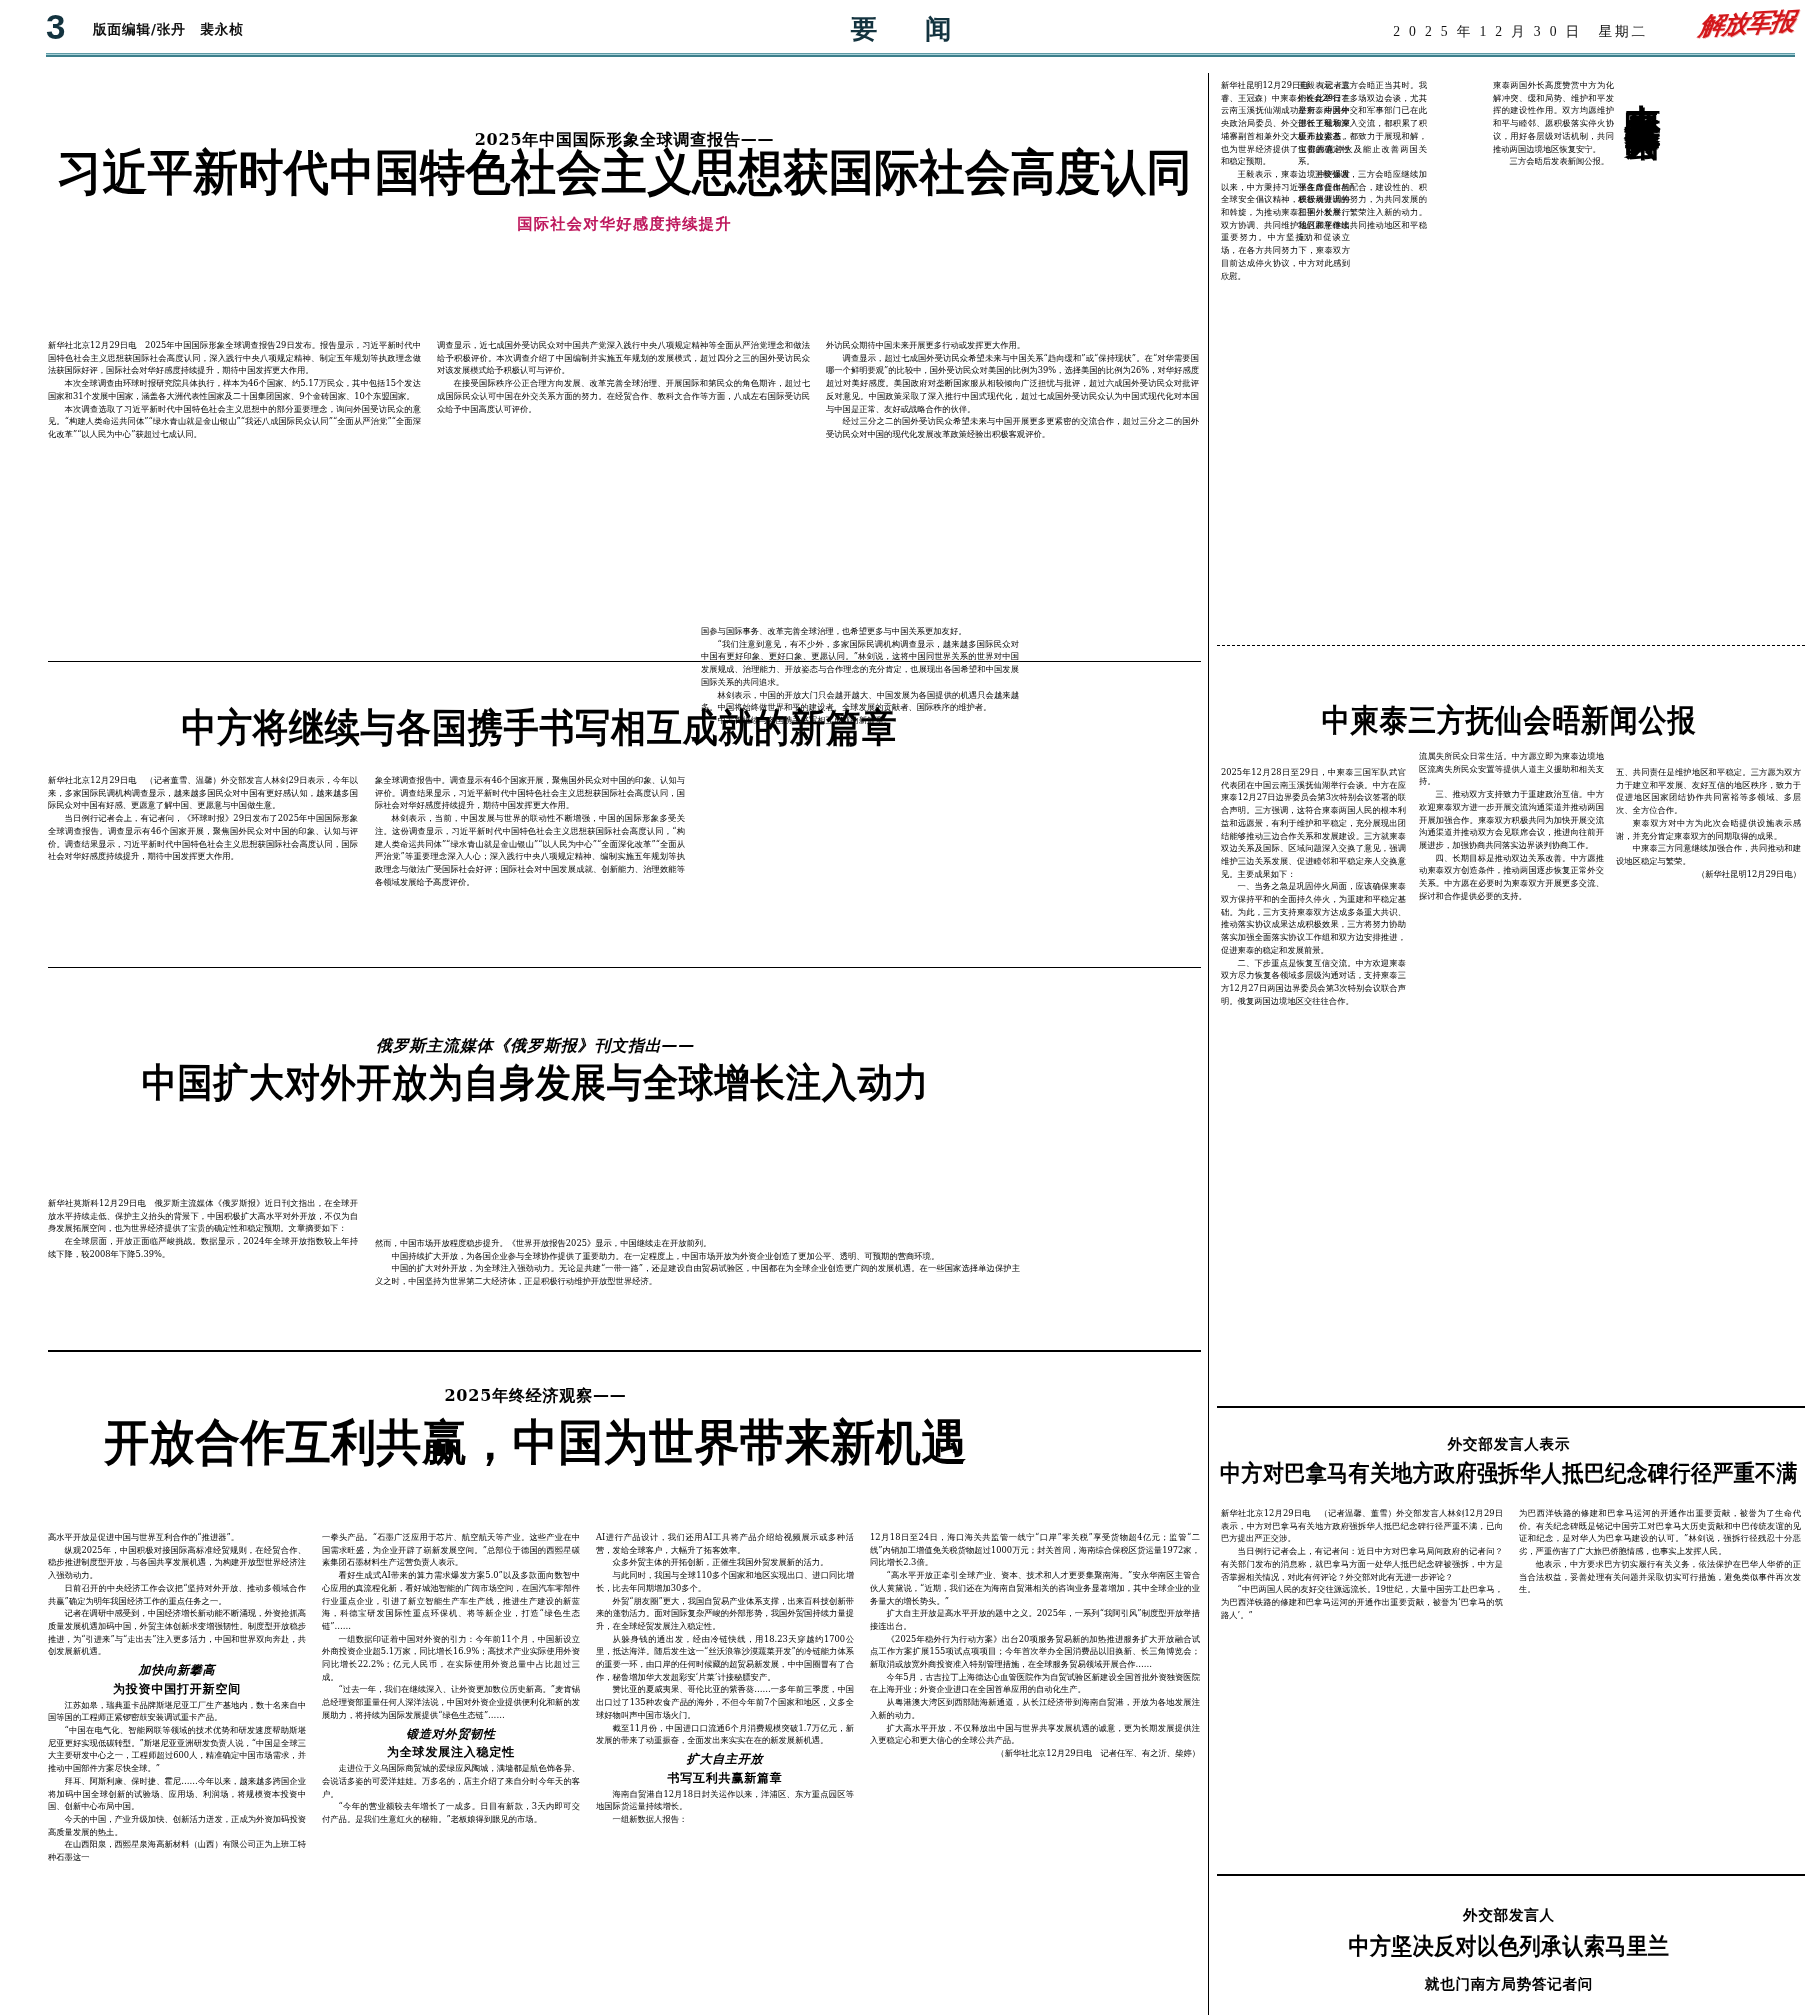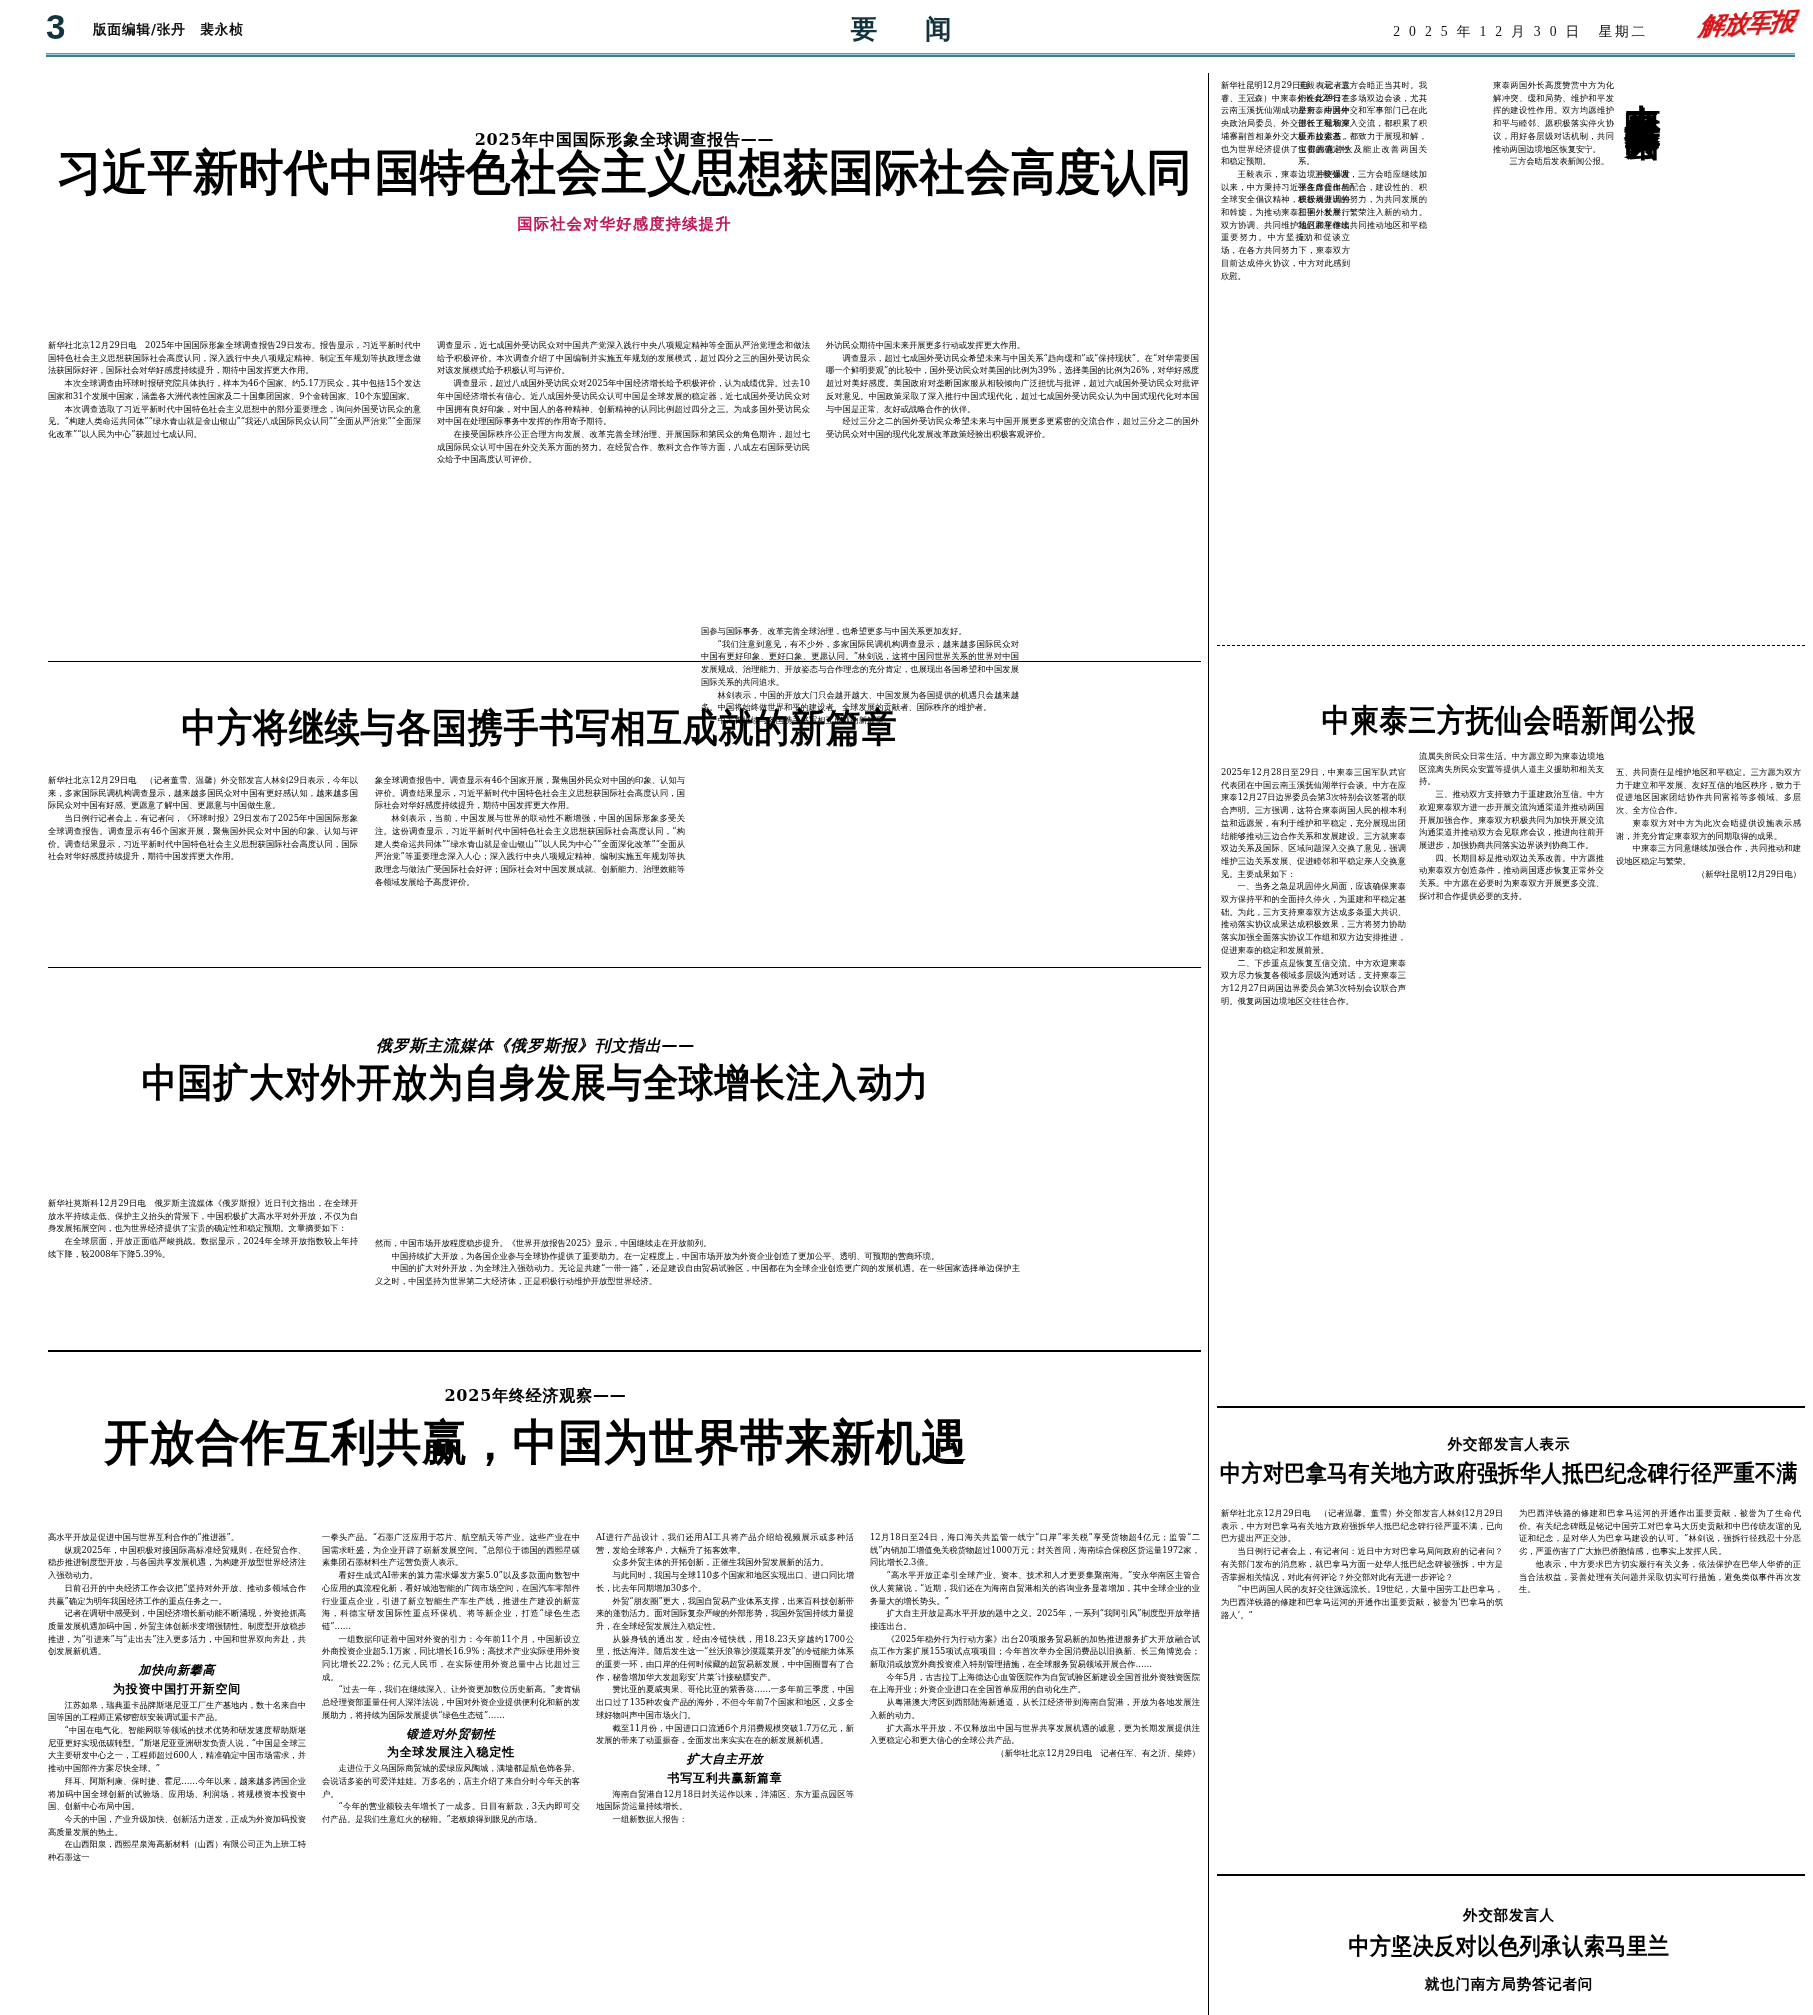--- a/index.html
+++ b/index.html
@@ -151,21 +151,20 @@
   <div class="headline-xl" style="position:absolute;left:48px;top:149px;width:1153px;">习近平新时代中国特色社会主义思想获国际社会高度认同</div>
   <div class="subhead" style="position:absolute;left:48px;top:214px;width:1153px;">国际社会对华好感度持续提升</div>
 
   <div class="col body-text" style="left:48px;top:339px;width:373px;height:306px;">
     <p class="noind">新华社北京12月29日电　2025年中国国际形象全球调查报告29日发布。报告显示，习近平新时代中国特色社会主义思想获国际社会高度认同，深入践行中央八项规定精神、制定五年规划等执政理念做法获国际好评，国际社会对华好感度持续提升，期待中国发挥更大作用。</p>
     <p>本次全球调查由环球时报研究院具体执行，样本为46个国家、约5.17万民众，其中包括15个发达国家和31个发展中国家，涵盖各大洲代表性国家及二十国集团国家、9个金砖国家、10个东盟国家。</p>
     <p>本次调查选取了习近平新时代中国特色社会主义思想中的部分重要理念，询问外国受访民众的意见。“构建人类命运共同体”“绿水青山就是金山银山”“我还八成国际民众认同”“全面从严治党”“全面深化改革”“以人民为中心”获超过七成认同。</p>
   </div>
   <div class="col body-text" style="left:437px;top:339px;width:373px;height:306px;">
     <p class="noind">调查显示，近七成国外受访民众对中国共产党深入践行中央八项规定精神等全面从严治党理念和做法给予积极评价。本次调查介绍了中国编制并实施五年规划的发展模式，超过四分之三的国外受访民众对该发展模式给予积极认可与评价。</p>
-    <p>调查显示，超过八成国外受访民众对2025年中国经济增长给予积极评价，认为成绩优异。过去10年中国经济增长有信心。近八成国外受访民众认可中国是全球发展的稳定器，近七成国外受访民众对中国拥有良好印象，对中国人的各种精神、创新精神的认同比例超过四分之三。为成多国外受访民众对中国在处理国际事务中发挥的作用寄予期待。</p>
     <p>在接受国际秩序公正合理方向发展、改革完善全球治理、开展国际和第民众的角色期许，超过七成国际民众认可中国在外交关系方面的努力。在经贸合作、教科文合作等方面，八成左右国际受访民众给予中国高度认可评价。</p>
   </div>
   <div class="col body-text" style="left:826px;top:339px;width:373px;height:306px;">
     <p class="noind">外访民众期待中国未来开展更多行动或发挥更大作用。</p>
     <p>调查显示，超过七成国外受访民众希望未来与中国关系“趋向缓和”或“保持现状”。在“对华需要国哪一个鲜明要观”的比较中，国外受访民众对美国的比例为39%，选择美国的比例为26%，对华好感度超过对美好感度。美国政府对垄断国家服从相较倾向广泛担忧与批评，超过六成国外受访民众对批评反对意见。中国政策采取了深入推行中国式现代化，超过七成国外受访民众认为中国式现代化对本国与中国是正常、友好或战略合作的伙伴。</p>
     <p>经过三分之二的国外受访民众希望未来与中国开展更多更紧密的交流合作，超过三分之二的国外受访民众对中国的现代化发展改革政策经验出积极客观评价。</p>
   </div>
 
   <div class="hrule" style="left:48px;top:661px;width:1153px;"></div>
 

